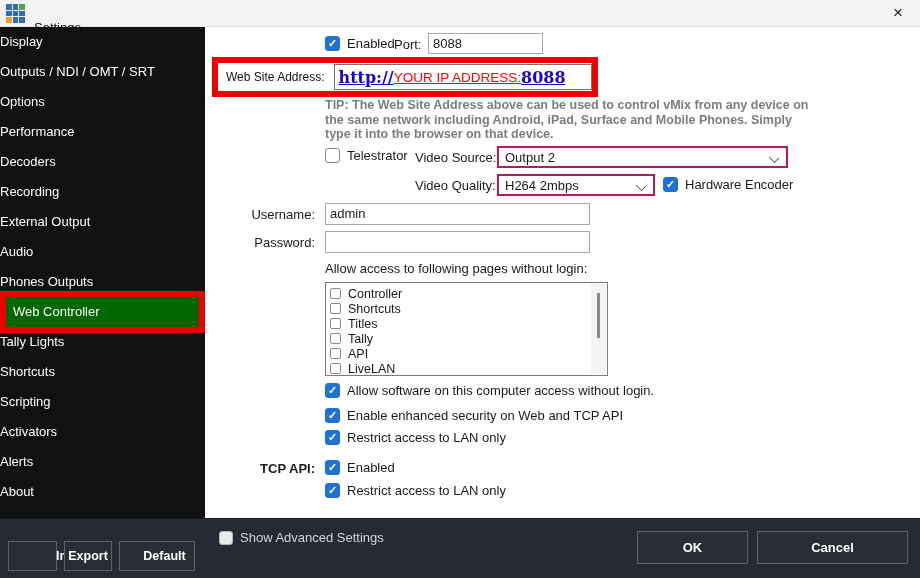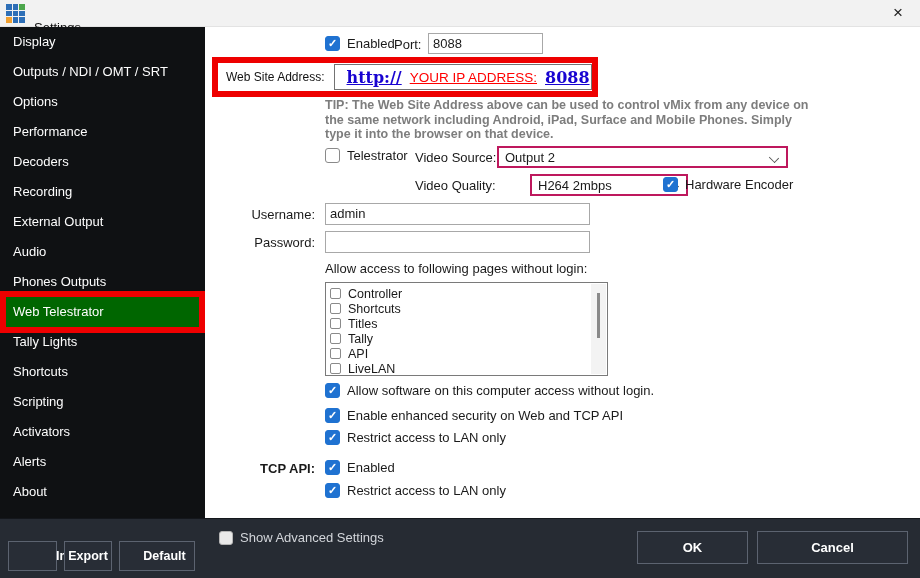--- a/index.html
+++ b/index.html
@@ -9,21 +9,21 @@
 
   
   .titlebar { position:absolute; left:0; top:0; width:920px; height:27px; background:#f2f2f2; border-bottom:1px solid #e3e3e3; }
   .app-icon { position:absolute; left:6px; top:4px; width:19px; height:19px; display:grid; grid-template-columns:repeat(3,1fr); grid-template-rows:repeat(3,1fr); gap:1px; }
   .app-icon span { display:block; }
   .title-text { position:absolute; left:34px; top:5px; font-size:13px; color:#111;margin-top:15px; }
   .close-btn { position:absolute; right:4px; top:0; width:36px; height:27px; text-align:center; line-height:25px; font-size:17px; color:#222; cursor:pointer; }
 
   
   .sidebar { position:absolute; left:0; top:27px; width:205px; height:491px; background:#0f1113; }
-  .nav-item { height:30px; line-height:30px; padding-left:13px; font-size:13px; color:#fdfdfd; cursor:pointer; white-space:nowrap; }
+  .nav-item { height:30px; line-height:30px; font-size:13px; color:#fdfdfd; cursor:pointer; white-space:nowrap; }
   .nav-item.selected { position:relative; z-index:2; width:205px; height:42px; margin:-6px 0; border:6px solid #ee0000; background:#006600; line-height:29px; padding-left:7px; }
 
   
   .bottombar { position:absolute; left:0; top:518px; width:920px; height:60px; background:#262b33; border-top:1px solid #14171c; }
   .dark-btn { position:absolute; background:#282d36; border:1px solid #5c6370; color:#fff; font-weight:bold; font-size:12.5px; text-align:center; cursor:pointer; font-family:"Liberation Sans",sans-serif; }
   .btn-import { left:8px;  top:22px; width:47px; height:30px;padding-left:47px; }
   .btn-export { left:64px; top:22px; width:48px; height:30px; }
   .btn-default{ left:119px;top:22px; width:76px; height:30px;padding-left:15px; }
   .btn-ok     { left:637px;top:12px; width:111px; height:33px; font-size:13px; }
   .btn-cancel { left:757px;top:12px; width:151px; height:33px; font-size:13px; }
@@ -45,21 +45,21 @@
 
   
   .tinput { position:absolute; background:#fff; border:1px solid #a8a8a8; font-size:13px; color:#1a1a1a; padding:0 4px; font-family:"Liberation Sans",sans-serif; }
   .select { position:absolute; background:#fff; border:2px solid #be185d; font-size:13px; color:#1a1a1a; padding:2px 22px 0 6px; cursor:pointer; }
   .chev { position:absolute; right:8px; top:6px; width:8px; height:8px; border-right:1.6px solid #555; border-bottom:1.6px solid #555; transform:rotate(45deg) scale(1,.8); }
 
   
   .site-box { position:absolute; left:7px; top:30px; width:386px; height:40px; border:6px solid #ee0000; background:#fff; display:flex; align-items:center; }
   .site-label { font-size:12px; color:#111; padding-left:8px; white-space:nowrap; }
   .url-field { margin-left:9px; width:263px; height:26px; border:1px solid #737373; background:#fff; display:flex; align-items:center; padding-left:4px; white-space:nowrap; overflow:hidden; }
-  .url-field span { text-decoration:underline;margin-left:8px; }
+  .url-field span { text-decoration:underline; }
   .url-scheme, .url-port { font-family:"DejaVu Serif", serif; font-weight:bold; color:#1803d1; font-size:16px; }
   .url-host { color:#ff0000; font-size:13.5px; font-family:"Liberation Sans",sans-serif; }
 
   .tip { position:absolute; left:120px; top:71px; width:487px; font-size:12.5px; font-weight:bold; color:#7d7d7d; line-height:14.5px; }
 
   
   .listbox { position:absolute; left:120px; top:255px; width:283px; height:94px; border:1px solid #7a7a7a; background:#fff; padding:3px 0 0 4px; }
   .lb-row { display:flex; align-items:center; gap:7px; height:15px; font-size:12.5px; }
   .lb-cb { width:11px; height:11px; border:1px solid #8a8a8a; border-radius:2px; background:#fff; flex:0 0 11px; }
   .lb-scroll { position:absolute; top:1px; right:1px; bottom:1px; width:15px; background:#f3f3f3; }
@@ -91,21 +91,21 @@
   <div class="sidebar">
     <div class="nav-item">Display</div>
     <div class="nav-item">Outputs / NDI / OMT / SRT</div>
     <div class="nav-item">Options</div>
     <div class="nav-item">Performance</div>
     <div class="nav-item">Decoders</div>
     <div class="nav-item">Recording</div>
     <div class="nav-item">External Output</div>
     <div class="nav-item">Audio</div>
     <div class="nav-item">Phones Outputs</div>
-    <div class="nav-item selected">Web Telestrator</div>
+    <div class="nav-item selected">Web Controller</div>
     <div class="nav-item">Tally Lights</div>
     <div class="nav-item">Shortcuts</div>
     <div class="nav-item">Scripting</div>
     <div class="nav-item">Activators</div>
     <div class="nav-item">Alerts</div>
     <div class="nav-item">About</div>
   </div>
 
   <div class="content">
 
@@ -131,21 +131,21 @@
       <span class="cb unchecked"></span>
       <span class="lbl">Telestrator</span>
     </div>
     <div class="lbl abs" style="left:210px; top:123px;">Video Source:</div>
     <div class="select" style="left:292px; top:119px; width:291px; height:22px;">
       <span>Output 2</span>
       <i class="chev"></i>
     </div>
 
     <div class="lbl abs" style="left:210px; top:151px;">Video Quality:</div>
-    <div class="select" style="left:292px; top:147px; width:158px; height:22px;margin-left:33px;">
+    <div class="select" style="left:292px; top:147px; width:158px; height:22px;">
       <span>H264 2mbps</span>
       <i class="chev"></i>
     </div>
     <div class="cbrow" style="left:458px; top:150px;">
       <span class="cb checked">✓</span>
       <span class="lbl">Hardware Encoder</span>
     </div>
 
     <div class="rlbl" style="top:180px;">Username:</div>
     <div class="tinput" style="left:120px; top:176px; width:265px; height:22px; line-height:20px;">admin</div>

